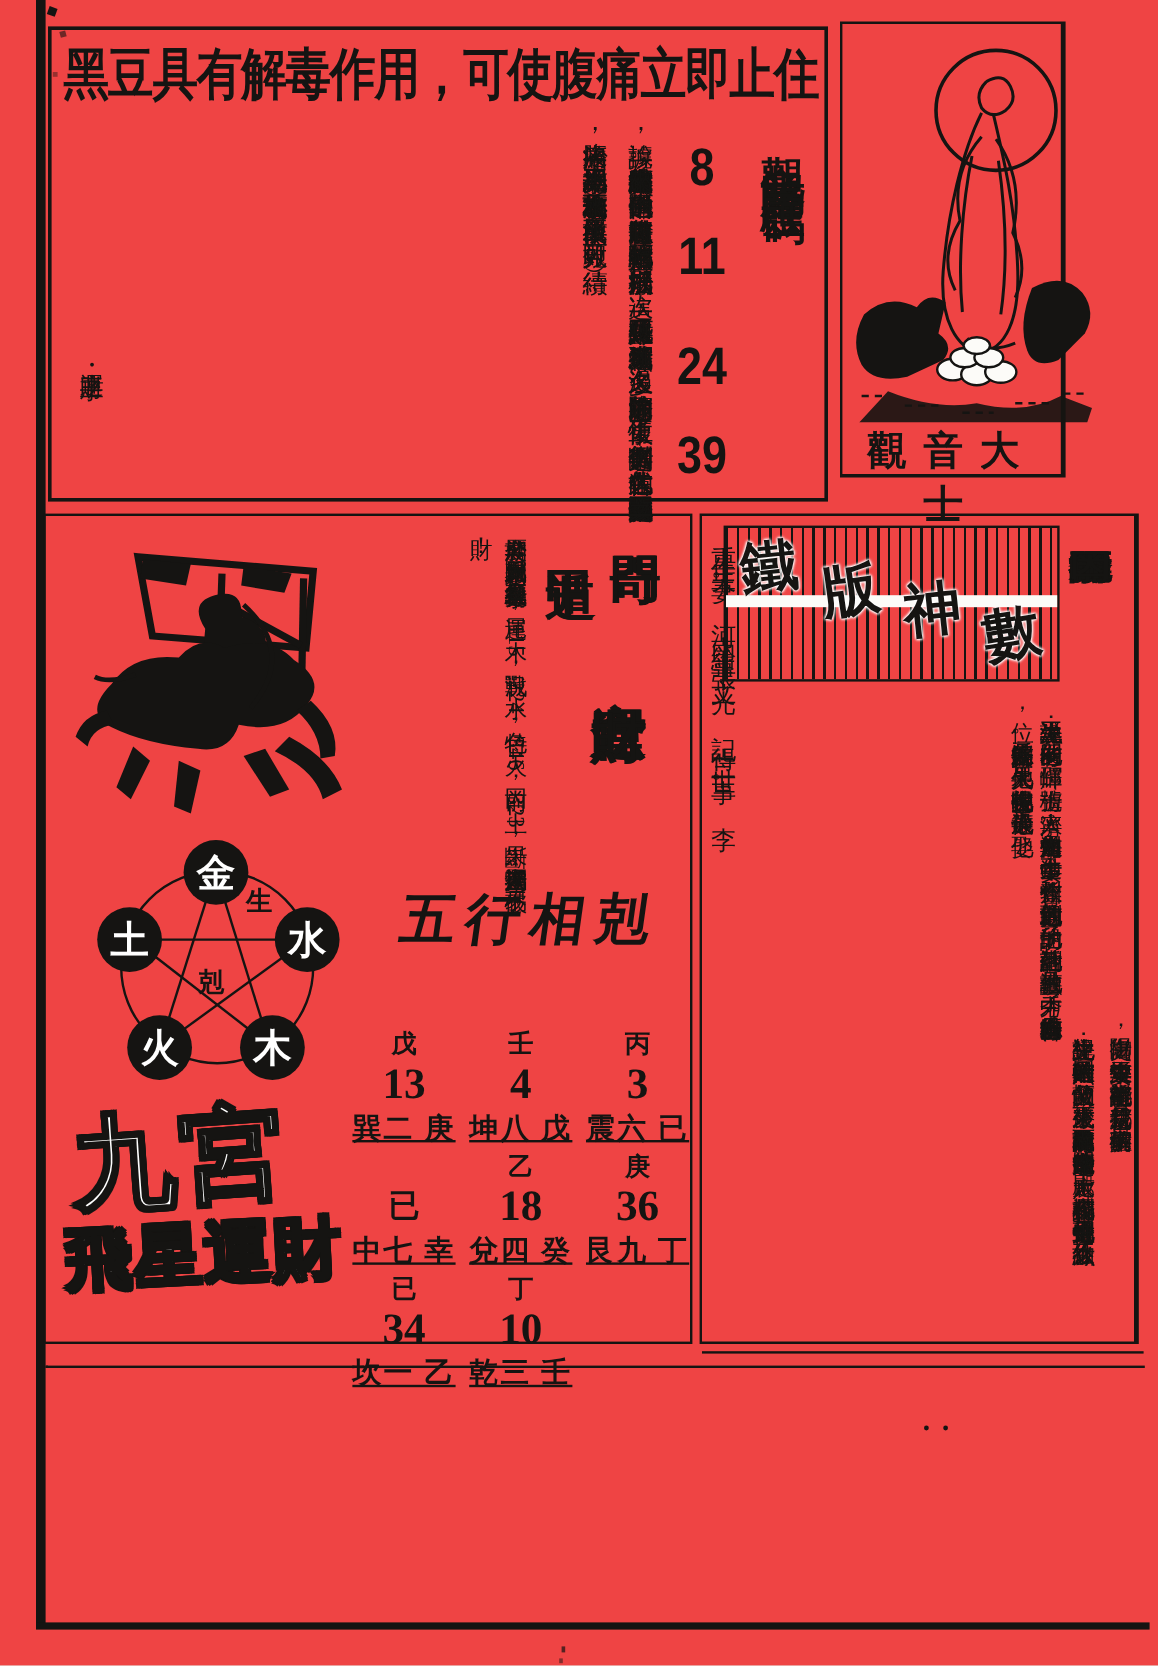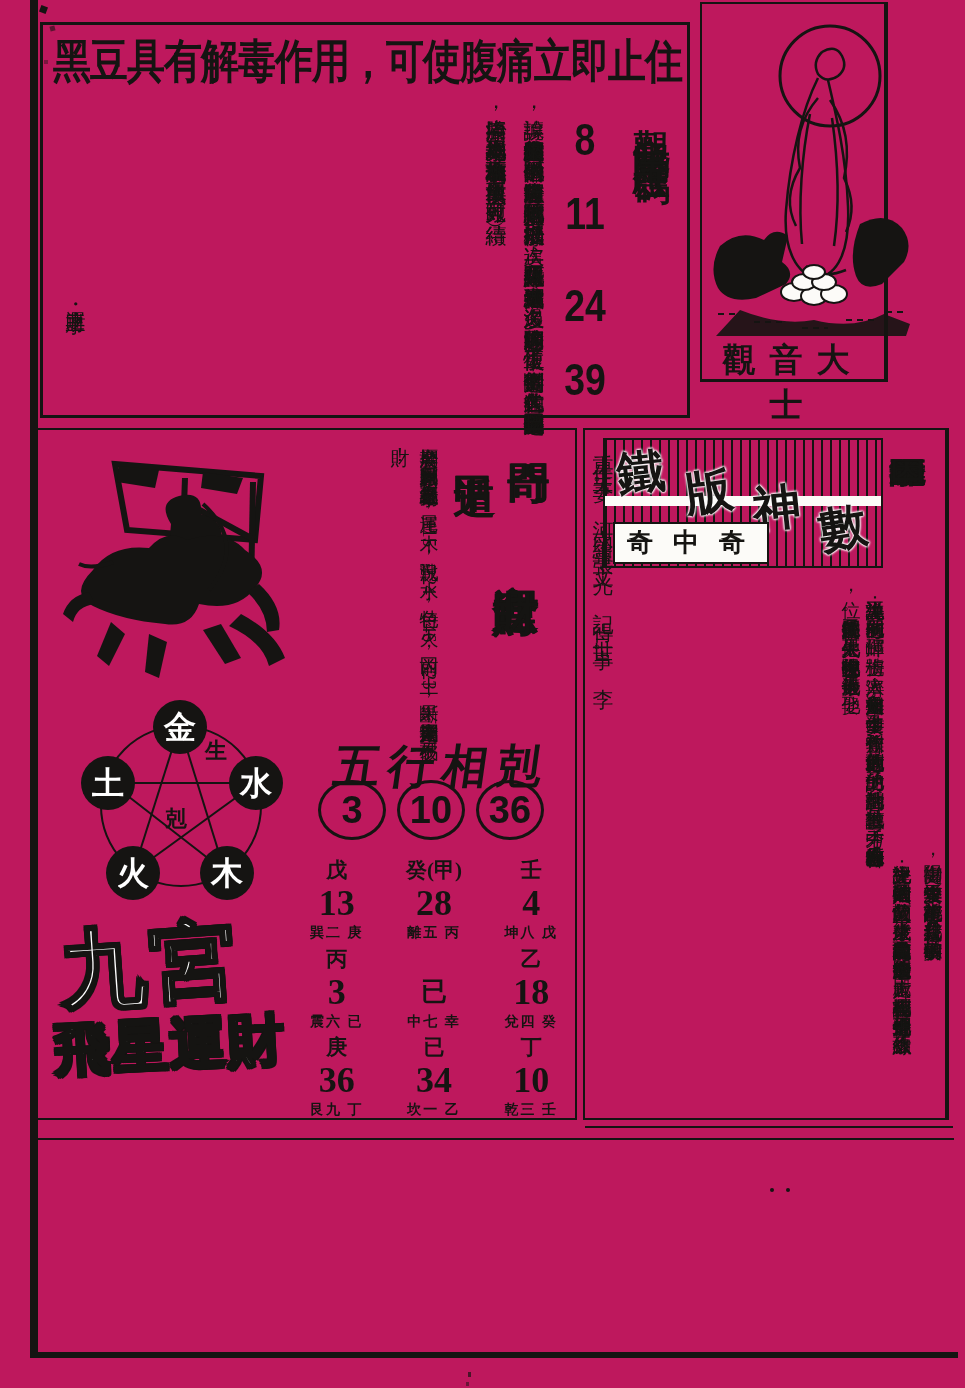--- a/index.html
+++ b/index.html
@@ -1,16 +1,16 @@
 <!DOCTYPE html>
 <html><head>
 <meta charset="utf-8">
 <style>
   html,body{margin:0;padding:0;background:#e8e8e4;}
-  #page{position:relative;width:965px;height:1388px;background:#be185d;overflow:hidden;
+  #page{position:relative;width:965px;height:1388px;background:#ef4444;overflow:hidden;
         font-family:"Liberation Serif","DejaVu Serif",serif;color:#151412;}
   .abs{position:absolute;}
   .vtext{writing-mode:vertical-rl;text-orientation:mixed;}
   .box{position:absolute;border:2px solid #151412;box-sizing:border-box;}
   p{margin:0;padding:0;}
 
   
   #left-bar{left:30px;top:0;width:8px;height:1356px;background:#151412;}
   .speck{background:#151412;}
   #rule-mid{left:585px;top:1126px;width:368px;height:2px;background:#151412;}
@@ -23,21 +23,21 @@
             transform:scaleY(1.22);transform-origin:left top;letter-spacing:-1px;}
   #top-body{left:48px;top:78px;width:462px;height:334px;font-size:21px;line-height:38px;}
   #top-body p{margin:0;}
   #byline{left:20px;top:268px;height:146px;font-size:20px;letter-spacing:2px;}
   #code-title{left:583px;top:74px;height:302px;font-size:37px;font-weight:bold;letter-spacing:8px;}
   #lucky-nums{left:506px;top:84px;width:72px;height:330px;}
   .lucky-num{position:absolute;width:72px;text-align:center;font-family:"Liberation Sans","DejaVu Sans",sans-serif;
              font-size:44px;font-weight:bold;transform:scaleX(.85);}
 
   
-  #gy-box{left:700px;top:2px;width:188px;height:380px;border-width:2px 4px 3px 2px;}
+  #gy-box{left:700px;top:18px;width:188px;height:380px;border-width:2px 4px 3px 2px;}
   #gy-caption{left:0;top:334px;width:100%;text-align:center;font-size:33px;font-weight:bold;letter-spacing:14px;}
 
   
   #ml-box{left:36px;top:428px;width:541px;height:692px;}
   #qm-right{left:462px;top:0px;font-size:42px;font-weight:bold;height:102px;text-shadow:1px 0 #151412;}
   #qm-left{left:408px;top:12px;font-size:42px;font-weight:bold;height:110px;text-shadow:1px 0 #151412;}
   #qm-main{left:446px;top:118px;font-size:46px;font-weight:bold;height:198px;letter-spacing:2px;text-shadow:1px 0 #151412;}
   #qm-intro{left:256px;top:4px;width:150px;height:308px;font-size:19px;line-height:29px;}
   #wuxing-title{left:296px;top:306px;width:260px;font-size:46px;font-weight:bold;letter-spacing:8px;
                 transform:skewX(-8deg);white-space:nowrap;}
@@ -52,21 +52,21 @@
   .outline{color:#fff;-webkit-text-stroke:2.5px #151412;
            text-shadow:2px 0 #151412,-2px 0 #151412,0 2px #151412,0 -2px #151412,
                        2px 2px #151412,-2px -2px #151412,2px -2px #151412,-2px 2px #151412;}
   #jg-title{left:22px;top:478px;font-size:86px;font-weight:bold;letter-spacing:4px;transform:rotate(-4deg);}
   #jg-sub{left:16px;top:578px;font-size:56px;font-weight:bold;letter-spacing:2px;transform:rotate(-3deg);white-space:nowrap;}
   #palace-grid{left:250px;top:424px;width:292px;height:266px;display:grid;
                grid-template-columns:repeat(3,1fr);grid-template-rows:repeat(3,1fr);text-align:center;}
   .palace{padding-top:2px;}
   .p-stem{font-size:21px;font-weight:bold;height:26px;}
   .p-num{font-size:36px;font-weight:bold;line-height:42px;}
-  .p-label{font-size:14px;font-weight:bold;letter-spacing:2px;}
+  .p-label{font-size:24px;font-weight:bold;letter-spacing:2px;text-decoration:underline;}
   .palace.center .p-num{font-size:26px;line-height:42px;}
 
   
   #mr-box{left:583px;top:428px;width:366px;height:692px;border-width:2px 4px 2px 2px;}
   #tb-leftcol{left:4px;top:8px;height:678px;font-size:21px;letter-spacing:9px;}
   #tb-banner{left:18px;top:8px;width:280px;height:130px;border:2px solid #151412;box-sizing:border-box;
              background:repeating-linear-gradient(90deg,#151412 0 2px,transparent 2px 9px);}
   #tb-band{position:absolute;left:0;top:56px;width:100%;height:10px;background:#fcfbf8;}
   .tb-char{position:absolute;font-size:48px;font-weight:bold;
            text-shadow:0 0 2px #fff,0 0 2px #fff,0 0 3px #fff,0 0 3px #fff;}
@@ -167,25 +167,20 @@
       </g>
     </svg>
 
     <div class="abs vtext" id="qm-right">奇門</div>
     <div class="abs vtext" id="qm-left">遁甲</div>
     <div class="abs vtext" id="qm-main">六合運財</div>
     <div class="abs vtext" id="qm-intro">今期於農曆　月初一日之屬木日開彩。五行易經數字爲金335尾運，木115戰況，水224特色，火346前因，土323果斷，屬狗人士今期當運，不易破財！</div>
 
     <div class="abs" id="wuxing-title">五行相剋</div>
 
-    <div class="abs" id="circle-row">
-      <span class="num-circle">3</span>
-      <span class="num-circle">10</span>
-      <span class="num-circle">36</span>
-    </div>
 
     <div class="abs" id="elements">
       <svg class="abs" style="left:0;top:0;" width="210" height="235" viewBox="0 0 210 235">
         <defs>
           <marker id="ah" markerWidth="9" markerHeight="9" refX="7" refY="4.5" orient="auto">
             <path d="M0,0 L9,4.5 L0,9 z" fill="#151412"></path>
           </marker>
         </defs>
         <circle cx="100" cy="118" r="80" stroke="#151412" stroke-width="2" fill="none"></circle>
         <g stroke="#151412" stroke-width="2" marker-end="url(#ah)">
@@ -208,25 +203,20 @@
     <div class="abs outline" id="jg-title">九宮</div>
     <div class="abs outline" id="jg-sub">飛星運財</div>
 
     <div class="abs" id="palace-grid">
       <div class="palace">
         <div class="p-stem">戊</div>
         <div class="p-num">13</div>
         <div class="p-label">巽二 庚</div>
       </div>
       <div class="palace">
-        <div class="p-stem">癸(甲)</div>
-        <div class="p-num">28</div>
-        <div class="p-label">離五 丙</div>
-      </div>
-      <div class="palace">
         <div class="p-stem">壬</div>
         <div class="p-num">4</div>
         <div class="p-label">坤八 戊</div>
       </div>
       <div class="palace">
         <div class="p-stem">丙</div>
         <div class="p-num">3</div>
         <div class="p-label">震六 已</div>
       </div>
       <div class="palace center">
@@ -259,21 +249,20 @@
 
   <div class="box" id="mr-box">
     <div class="abs vtext" id="tb-leftcol">重作夫妻。河南給事張文光，記得三世事。李</div>
 
     <div class="abs" id="tb-banner">
       <div id="tb-band"></div>
       <span class="tb-char" style="left:12px;top:0px;transform:rotate(-6deg);">鐵</span>
       <span class="tb-char" style="left:80px;top:20px;transform:rotate(-8deg);">版</span>
       <span class="tb-char" style="left:148px;top:36px;transform:rotate(-6deg);">神</span>
       <span class="tb-char" style="left:214px;top:56px;transform:rotate(-9deg);">數</span>
-      <div id="tb-subbox">奇中奇</div>
     </div>
 
     <div class="abs vtext" id="tb-title">記前生事歷歷分明隔世不昧前因</div>
 
     <div class="abs vtext" id="tb-band1">
       <p>王漁洋先生說：他有一同考的朋友，邵嶧輝，號士梅，濟寧人，自知前生是寧海州人，己亥年中進士，作登州教官；親到前世住的地方，訪他的兒子，替他計劃生活，且教他讀書，中了秀才。士梅自知只有縣官的祿位，作了吳江縣告病歸家。他夫人早死，他曉得投生在陶家；等他長過二十歲，娶他</p>
     </div>
 
     <div class="abs vtext" id="tb-band2">
       <p>嵩陽御史，樂安李煥章貢生，都能記得前生事。這都是我親見，最確切的事實。</p>

